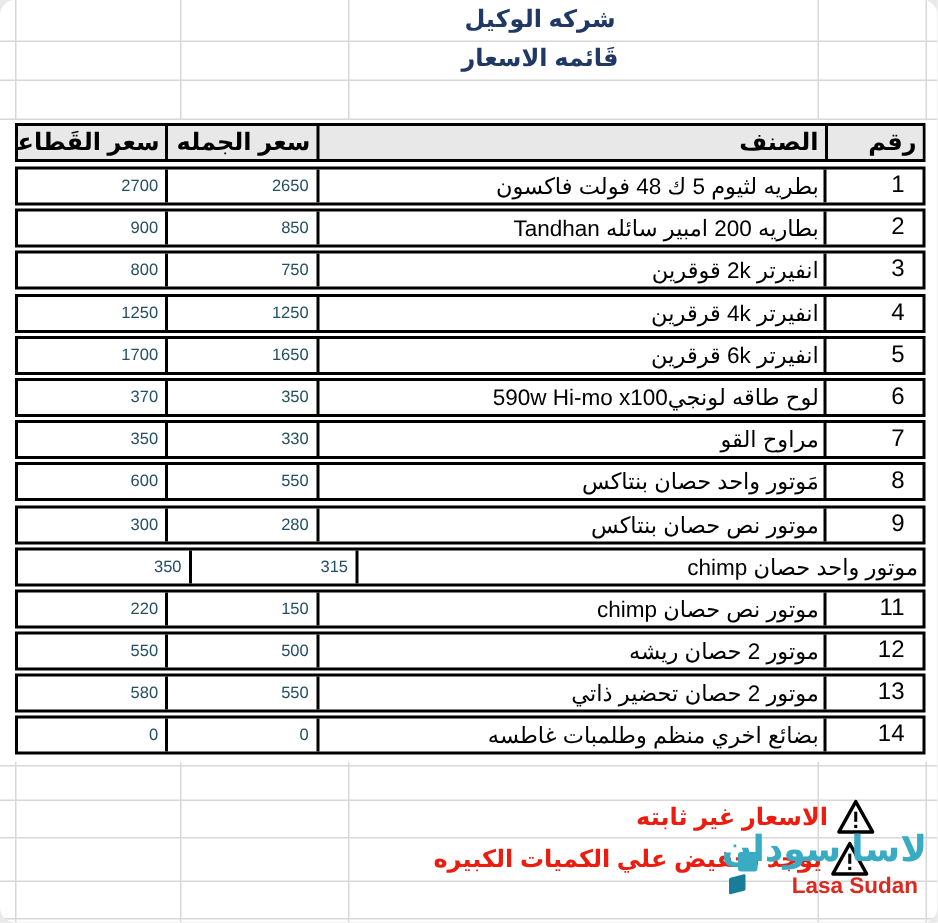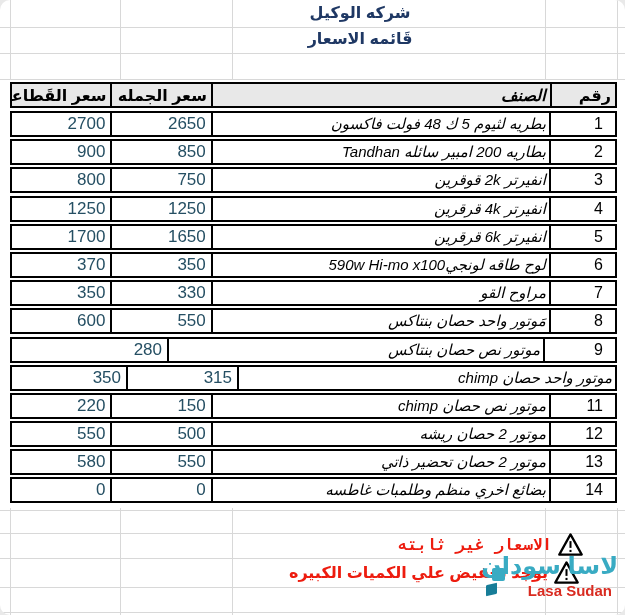--- a/index.html
+++ b/index.html
@@ -30,24 +30,24 @@
   }
   .t-head{margin-bottom:3px; font-weight:bold;}
   .t-head > div{background:var(--header-bg);}
   .t-body .t-row{margin-bottom:2.2px;}
   .t-row > div{
     box-sizing:border-box; height:100%; display:flex; align-items:center;
     justify-content:flex-start; overflow:hidden; white-space:nowrap;
   }
   .t-row > div + div{border-inline-start:2px solid var(--border-black);}
   .c-no{width:70px; font-size:16px; color:#000; padding-inline-start:12px; justify-content:flex-start;}
-  .c-item{width:376px; font-size:15px; color:#000; padding-inline-start:3px;font-style:italic;}
+  .c-item{width:376px; font-size:15px; color:#000; padding-inline-start:3px;}
   .c-wh{width:111px;}
   .c-rt{width:111px;}
-  .c-wh,.c-rt{font-size:17px; color:var(--price-teal); padding-inline-start:5px;}
+  .c-wh,.c-rt{font-size:11px; color:var(--price-teal); padding-inline-start:5px;}
   .t-head .c-no,.t-head .c-item,.t-head .c-wh,.t-head .c-rt{
     color:#000; font-size:16px; padding-inline-start:4px;
   }
   
   .warning{
     position:absolute; display:flex; direction:rtl; align-items:center; gap:5px;
     color:var(--warning-red); font-weight:bold; font-size:16px; z-index:4;
   }
   .warning .tri{flex:0 0 auto;}
   .warning.w2 .tri{position:relative; z-index:6;}
@@ -146,20 +146,21 @@
         <div class="t-row">
       <div class="c-no">8</div>
       <div class="c-item">مَوتور واحد حصان بنتاكس</div>
       <div class="c-wh">550</div>
       <div class="c-rt">600</div>
     </div>
         <div class="t-row">
       <div class="c-no">9</div>
       <div class="c-item">موتور نص حصان بنتاكس</div>
       <div class="c-wh">280</div>
+      <div class="c-rt">300</div>
     </div>
         <div class="t-row">
       <div class="c-item">موتور واحد حصان chimp</div>
       <div class="c-wh">315</div>
       <div class="c-rt">350</div>
     </div>
         <div class="t-row">
       <div class="c-no">11</div>
       <div class="c-item">موتور نص حصان chimp</div>
       <div class="c-wh">150</div>
@@ -179,21 +180,21 @@
     </div>
         <div class="t-row">
       <div class="c-no">14</div>
       <div class="c-item">بضائع اخري منظم وطلمبات غاطسه</div>
       <div class="c-wh">0</div>
       <div class="c-rt">0</div>
     </div>
       </div>
   </div>
 
-  <div class="warning w1" style="top:532px; right:41px;font-family:Liberation Mono, monospace;">
+  <div class="warning w1" style="top:532px; right:41px;">
     <svg class="tri" width="27" height="25" viewBox="0 0 24 22">
       <path d="M12 2 L22 20 L2 20 Z" fill="#ffffff" stroke="#000000" stroke-width="2" stroke-linejoin="round"></path>
       <rect x="11.1" y="8" width="1.8" height="6" fill="#000000"></rect>
       <rect x="11.1" y="15.8" width="1.8" height="1.9" fill="#000000"></rect>
     </svg>
     <span>الاسعار غير ثابته</span>
   </div>
   <div class="warning w2" style="top:560px; right:45px;">
     <svg class="tri" width="27" height="25" viewBox="0 0 24 22">
       <path d="M12 2 L22 20 L2 20 Z" fill="#ffffff" stroke="#000000" stroke-width="2" stroke-linejoin="round"></path>

